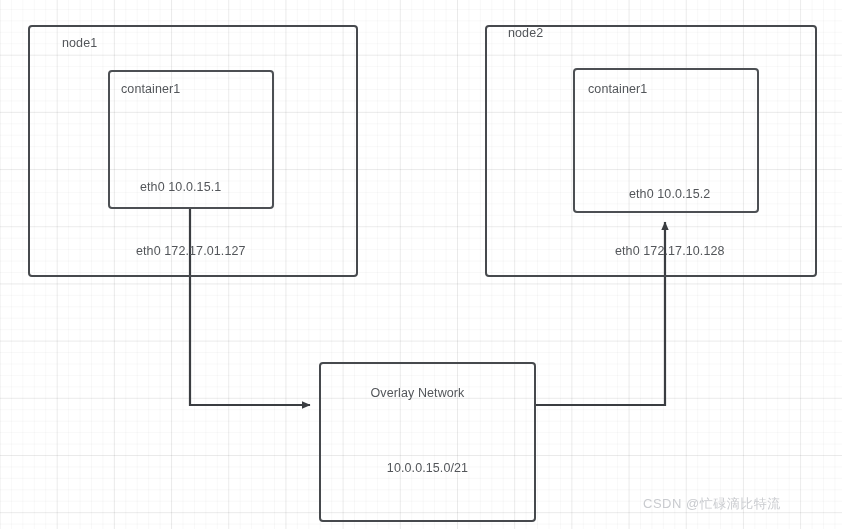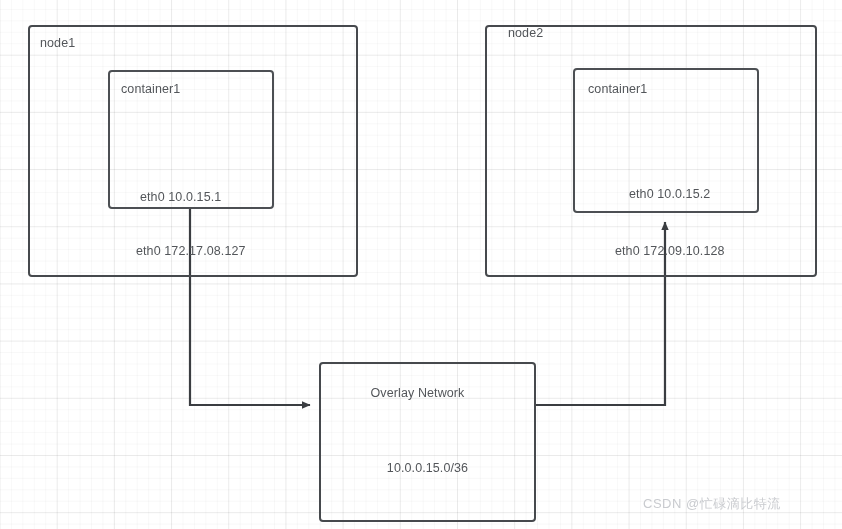--- a/index.html
+++ b/index.html
@@ -83,34 +83,34 @@
         <path d="M 0 0.8 L 8.6 4.5 L 0 8.2 z" fill="#3a3d41"></path>
       </marker>
     </defs>
 
     <path d="M 190 208 L 190 405 L 310 405" fill="none" stroke="#3a3d41" stroke-width="2.2" marker-end="url(#arrowhead)"></path>
 
     <path d="M 535 405 L 665 405 L 665 222" fill="none" stroke="#3a3d41" stroke-width="2.2" marker-end="url(#arrowhead)"></path>
   </svg>
 
   <div class="box node-box" style="left:28px; top:25px; width:330px; height:252px;"></div>
-  <div class="label" style="left:40px; top:36px;">node1</div>
-  <div class="label" style="left:136px; top:244px;">eth0 172.17.08.127</div>
+  <div class="label" style="left:62px; top:36px;">node1</div>
+  <div class="label" style="left:136px; top:244px;">eth0 172.17.01.127</div>
 
   <div class="box container-box" style="left:108px; top:70px; width:166px; height:139px;"></div>
   <div class="label" style="left:121px; top:82px;">container1</div>
-  <div class="label" style="left:140px; top:190px;">eth0 10.0.15.1</div>
+  <div class="label" style="left:140px; top:180px;">eth0 10.0.15.1</div>
 
   <div class="box node-box" style="left:485px; top:25px; width:332px; height:252px;"></div>
   <div class="label" style="left:508px; top:26px;">node2</div>
-  <div class="label" style="left:615px; top:244px;">eth0 172.09.10.128</div>
+  <div class="label" style="left:615px; top:244px;">eth0 172.17.10.128</div>
 
   <div class="box container-box" style="left:573px; top:68px; width:186px; height:145px;"></div>
   <div class="label" style="left:588px; top:82px;">container1</div>
   <div class="label" style="left:629px; top:187px;">eth0 10.0.15.2</div>
 
   <div class="box" style="left:319px; top:362px; width:217px; height:160px;"></div>
   <div class="label label-center" style="left:319px; top:386px; width:197px;">Overlay Network</div>
-  <div class="label label-center" style="left:319px; top:461px; width:217px;">10.0.0.15.0/36</div>
+  <div class="label label-center" style="left:319px; top:461px; width:217px;">10.0.0.15.0/21</div>
 
   <div class="watermark" style="left:643px; top:494px;">CSDN @忙碌滴比特流</div>
 
 </div>
 
 </body></html>

